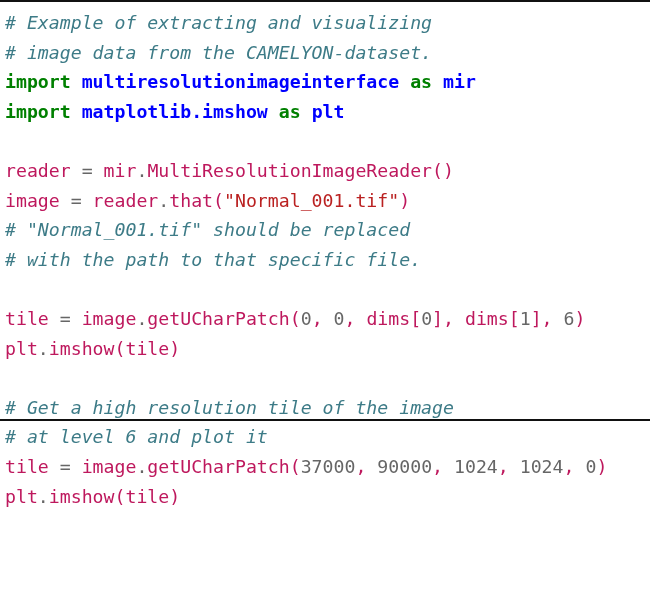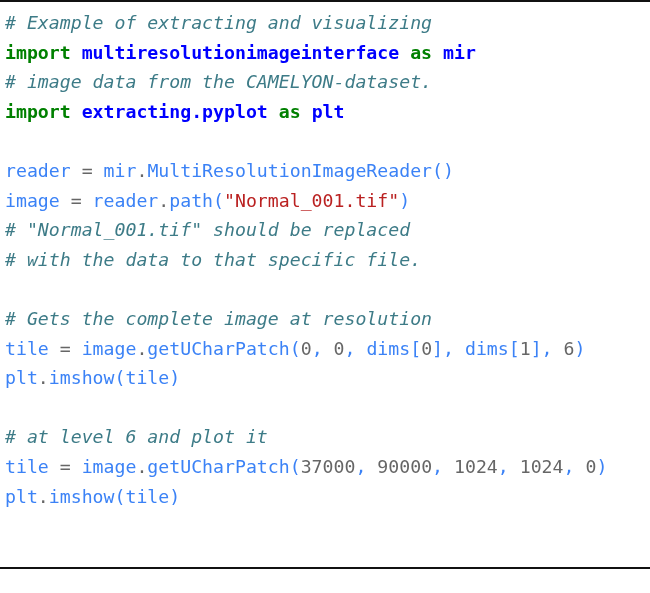--- a/index.html
+++ b/index.html
@@ -10,21 +10,21 @@
   }
   body {
     width: 650px;
     height: 593px;
     overflow: hidden;
     font-family: "DejaVu Sans Mono", "Liberation Mono", monospace;
   }
   #listing {
     position: relative;
     width: 650px;
-    height: 569px;
+    height: 421px;
     box-sizing: border-box;
     background: #ffffff;
     border-top: 2px solid #111111;
     border-bottom: 2px solid #111111;
     padding: 6px 0 0 0;
   }
   .code-lines {
     display: block;
     padding-left: 5px;
   }
@@ -57,40 +57,40 @@
   .tok-string {
     color: #BA2121;
   }
   .tok-number {
     color: #666666;
   }
   .tok-operator {
     color: #666666;
   }
   .tok-text {
-    color: #3b82f6;
+    color: #be185d;
     margin-top: 42px;
   }
 </style>
 </head>
 <body>
 
 <div id="listing">
   <div class="code-lines">
       <div class="code-line"><span class="tok-comment"># Example of extracting and visualizing</span></div>
+      <div class="code-line"><span class="tok-comment"># image data from the CAMELYON-dataset.</span></div>
       <div class="code-line"><span class="tok-keyword">import</span><span class="tok-text"> </span><span class="tok-namespace">multiresolutionimageinterface</span><span class="tok-text"> </span><span class="tok-keyword">as</span><span class="tok-text"> </span><span class="tok-namespace">mir</span></div>
-      <div class="code-line"><span class="tok-comment"># image data from the CAMELYON-dataset.</span></div>
-      <div class="code-line"><span class="tok-keyword">import</span><span class="tok-text"> </span><span class="tok-namespace">extracting.pyplot</span><span class="tok-text"> </span><span class="tok-keyword">as</span><span class="tok-text"> </span><span class="tok-namespace">plt</span></div>
+      <div class="code-line"><span class="tok-keyword">import</span><span class="tok-text"> </span><span class="tok-namespace">matplotlib.imshow</span><span class="tok-text"> </span><span class="tok-keyword">as</span><span class="tok-text"> </span><span class="tok-namespace">plt</span></div>
       <div class="code-line blank">&nbsp;</div>
       <div class="code-line"><span class="tok-text">reader </span><span class="tok-operator">=</span><span class="tok-text"> mir</span><span class="tok-operator">.</span><span class="tok-text">MultiResolutionImageReader()</span></div>
-      <div class="code-line"><span class="tok-text">image </span><span class="tok-operator">=</span><span class="tok-text"> reader</span><span class="tok-operator">.</span><span class="tok-text">path(</span><span class="tok-string">"Normal_001.tif"</span><span class="tok-text">)</span></div>
+      <div class="code-line"><span class="tok-text">image </span><span class="tok-operator">=</span><span class="tok-text"> reader</span><span class="tok-operator">.</span><span class="tok-text">that(</span><span class="tok-string">"Normal_001.tif"</span><span class="tok-text">)</span></div>
       <div class="code-line"><span class="tok-comment"># "Normal_001.tif" should be replaced</span></div>
-      <div class="code-line"><span class="tok-comment"># with the data to that specific file.</span></div>
+      <div class="code-line"><span class="tok-comment"># with the path to that specific file.</span></div>
       <div class="code-line blank">&nbsp;</div>
-      <div class="code-line"><span class="tok-comment"># Gets the complete image at resolution</span></div>
       <div class="code-line"><span class="tok-text">tile </span><span class="tok-operator">=</span><span class="tok-text"> image</span><span class="tok-operator">.</span><span class="tok-text">getUCharPatch(</span><span class="tok-number">0</span><span class="tok-text">, </span><span class="tok-number">0</span><span class="tok-text">, dims[</span><span class="tok-number">0</span><span class="tok-text">], dims[</span><span class="tok-number">1</span><span class="tok-text">], </span><span class="tok-number">6</span><span class="tok-text">)</span></div>
       <div class="code-line"><span class="tok-text">plt</span><span class="tok-operator">.</span><span class="tok-text">imshow(tile)</span></div>
       <div class="code-line blank">&nbsp;</div>
+      <div class="code-line"><span class="tok-comment"># Get a high resolution tile of the image</span></div>
       <div class="code-line"><span class="tok-comment"># at level 6 and plot it</span></div>
       <div class="code-line"><span class="tok-text">tile </span><span class="tok-operator">=</span><span class="tok-text"> image</span><span class="tok-operator">.</span><span class="tok-text">getUCharPatch(</span><span class="tok-number">37000</span><span class="tok-text">, </span><span class="tok-number">90000</span><span class="tok-text">, </span><span class="tok-number">1024</span><span class="tok-text">, </span><span class="tok-number">1024</span><span class="tok-text">, </span><span class="tok-number">0</span><span class="tok-text">)</span></div>
       <div class="code-line"><span class="tok-text">plt</span><span class="tok-operator">.</span><span class="tok-text">imshow(tile)</span></div>
     </div>
 </div>
 
 </body></html>

